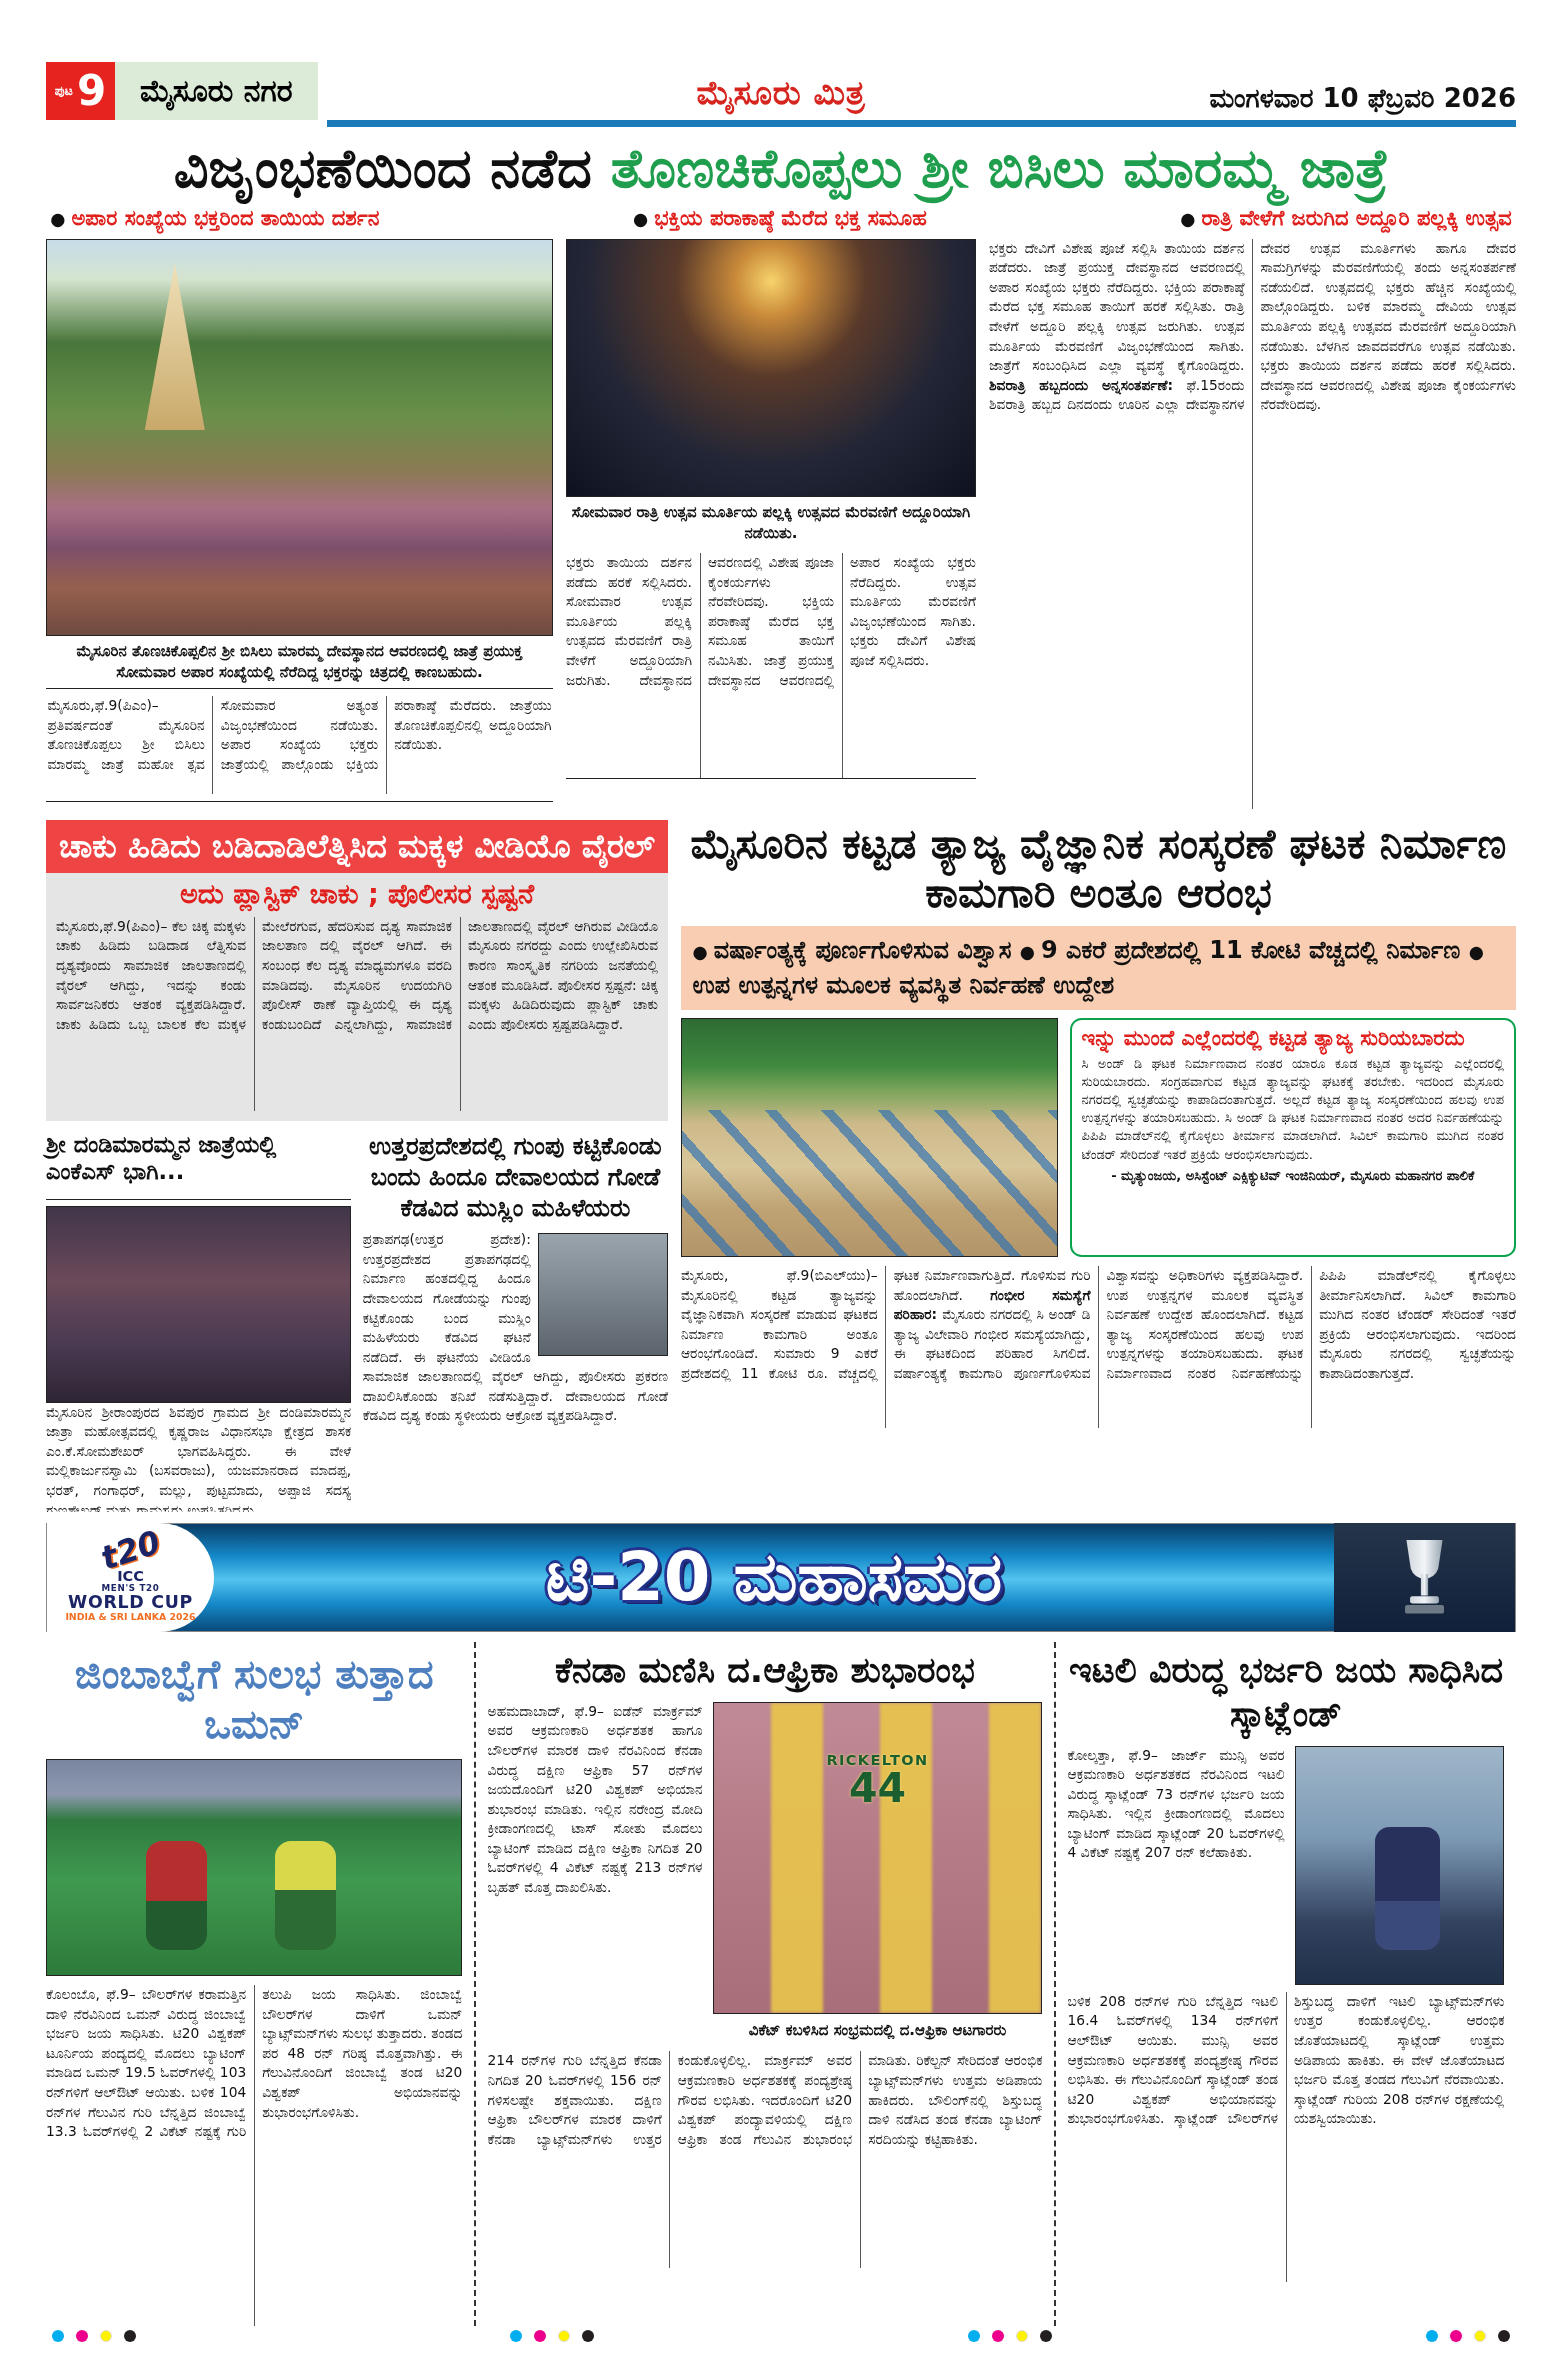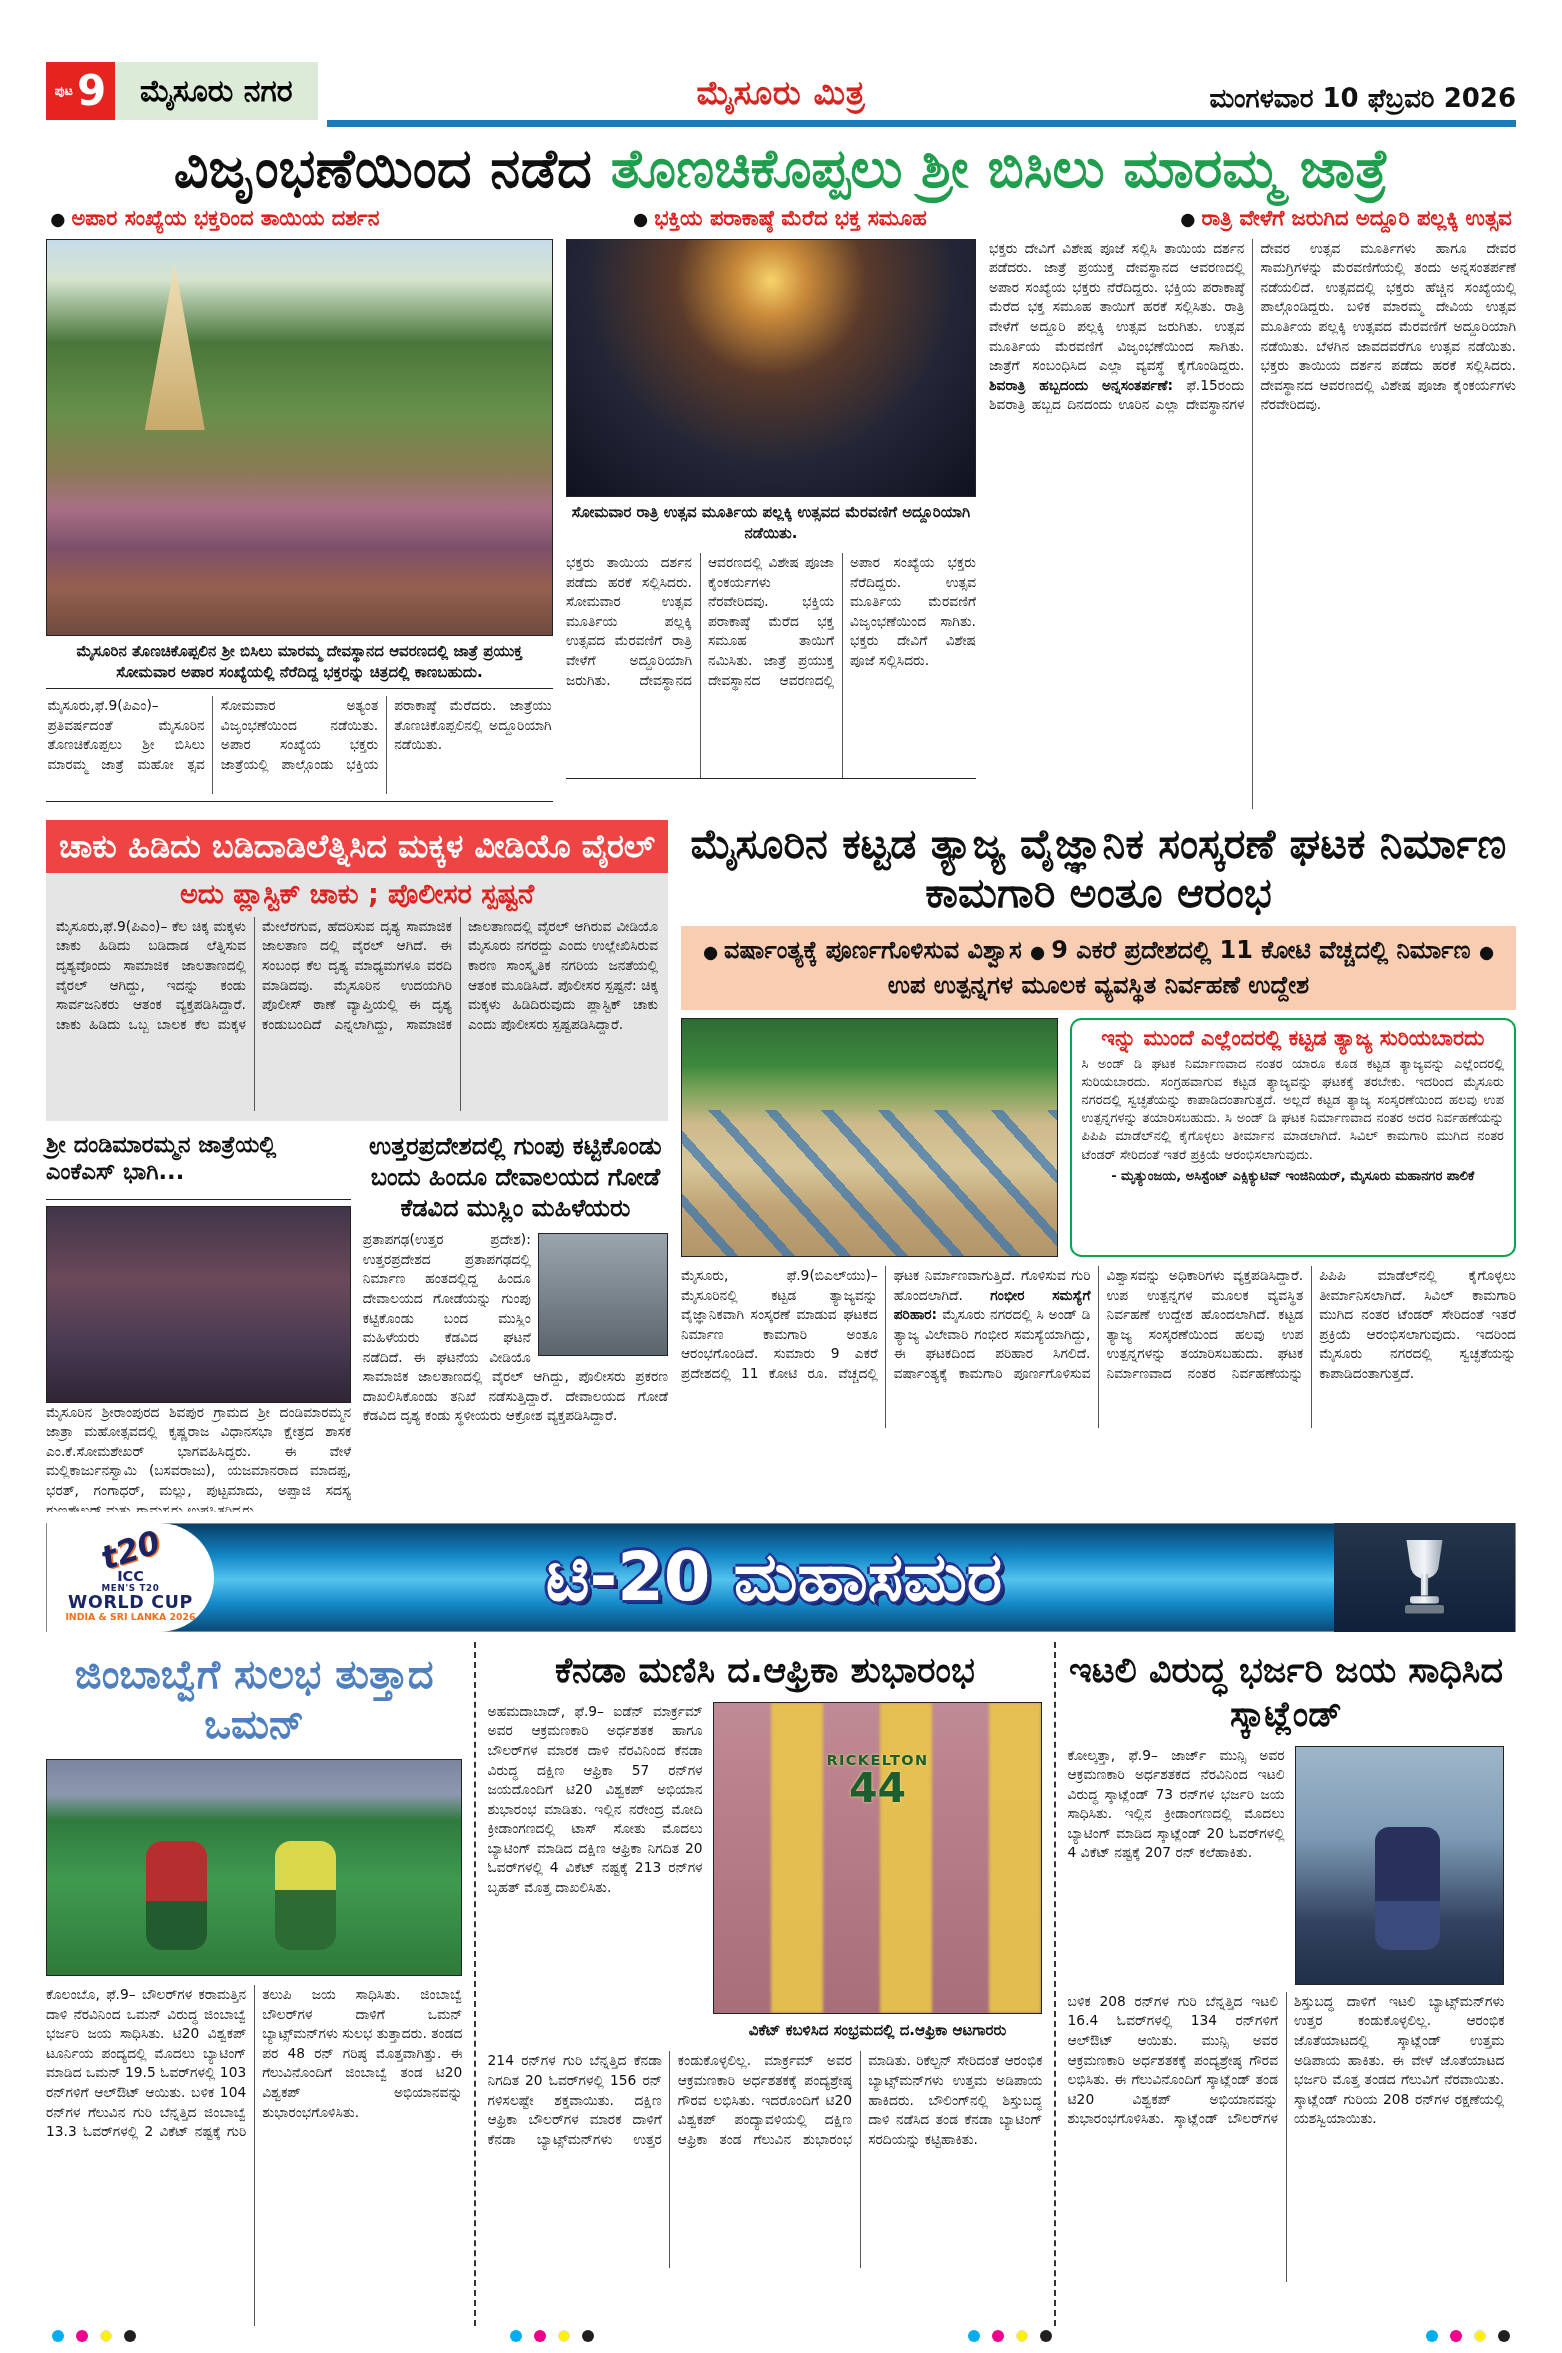--- a/index.html
+++ b/index.html
@@ -73,25 +73,25 @@
   .knife-sub { color:#e0201d; font-weight:bold; font-size:27px; text-align:center; margin-bottom:7.2px; }
   .knife-cols { height:194px; }
   .left-duo { display:grid; grid-template-columns:1fr 1fr; gap:11.6px; margin-top:10px; }
   .mks-title { font-size:22.5px; font-weight:bold; border-bottom:1.4px solid #222; padding-bottom:14px; margin-bottom:5.8px; }
   .mks-cap { font-size:13.8px; height:109px; }
   .up-title { font-size:24px; font-weight:bold; text-align:center; line-height:1.3; margin-bottom:5.8px; }
   .up-body { height:239px; }
   .up-body .ph-upnews { float:right; width:130px; margin:2.9px 0 4.3px 7.2px; }
 
   .waste-h { text-align:center; font-weight:bold; font-size:41px; line-height:1.2; }
-  .waste-bullets { background:#f8cdb2; font-weight:bold; font-size:24px; padding:7.2px 11.6px; margin-top:7.2px; line-height:1.45;text-align:center; }
+  .waste-bullets { background:#f8cdb2; font-weight:bold; font-size:24px; padding:7.2px 11.6px; margin-top:7.2px; line-height:1.45; }
   .waste-bullets span::before { content:"● "; font-size:17.4px; }
   .waste-row { display:grid; grid-template-columns:377px 1fr; gap:11.6px; margin-top:8.7px; }
   .green-box { border:2.9px solid #0ca34f; border-radius:11.6px; padding:5.8px 10px; height:239px; overflow:hidden; }
-  .green-box .gb-title { color:#e0201d; font-weight:bold; font-size:21px; text-align:center; margin-bottom:4.3px; }
+  .green-box .gb-title { color:#e0201d; font-weight:bold; font-size:21px; text-align:left; margin-bottom:4.3px; }
   .green-box .gb-body { font-size:13px; line-height:1.4; text-align:justify; }
   .green-box .gb-sig { font-weight:bold; font-size:13px; text-align:center; margin-top:4.3px; }
   .waste-cols { height:162px; margin-top:8.7px; }
 
   
   .t20-banner { margin-top:11.6px; height:109px; display:flex; align-items:center; position:relative; border:0.7px solid #888;
     background:linear-gradient(180deg,#083d66 0%,#1488c8 30%,#53c3ef 52%,#1488c8 75%,#0a4a7a 100%); }
   .icc-logo { width:167px; height:109px; background:#fff; border-radius:0 58px 58px 0;
               display:flex; flex-direction:column; align-items:center; justify-content:center; line-height:1.05; z-index:2; }
   .t20-mark { font-size:32px; font-weight:bold; font-style:italic; color:#1b2566; transform:rotate(-18deg);

